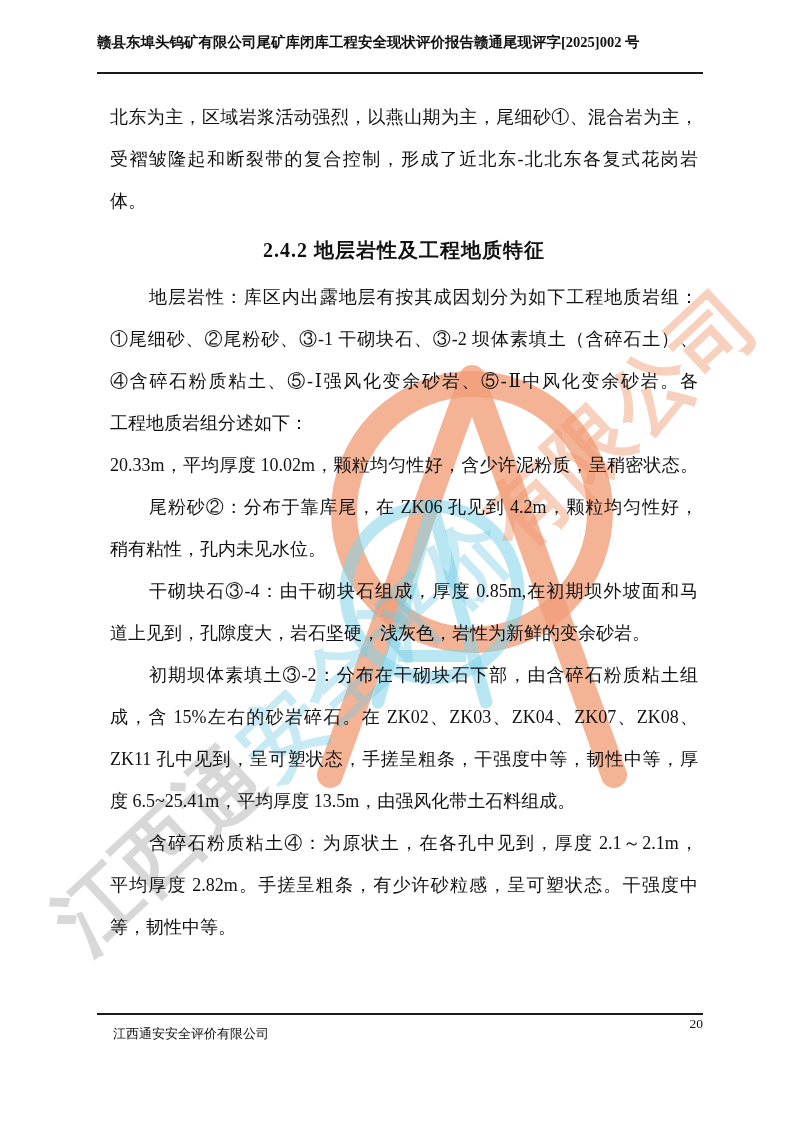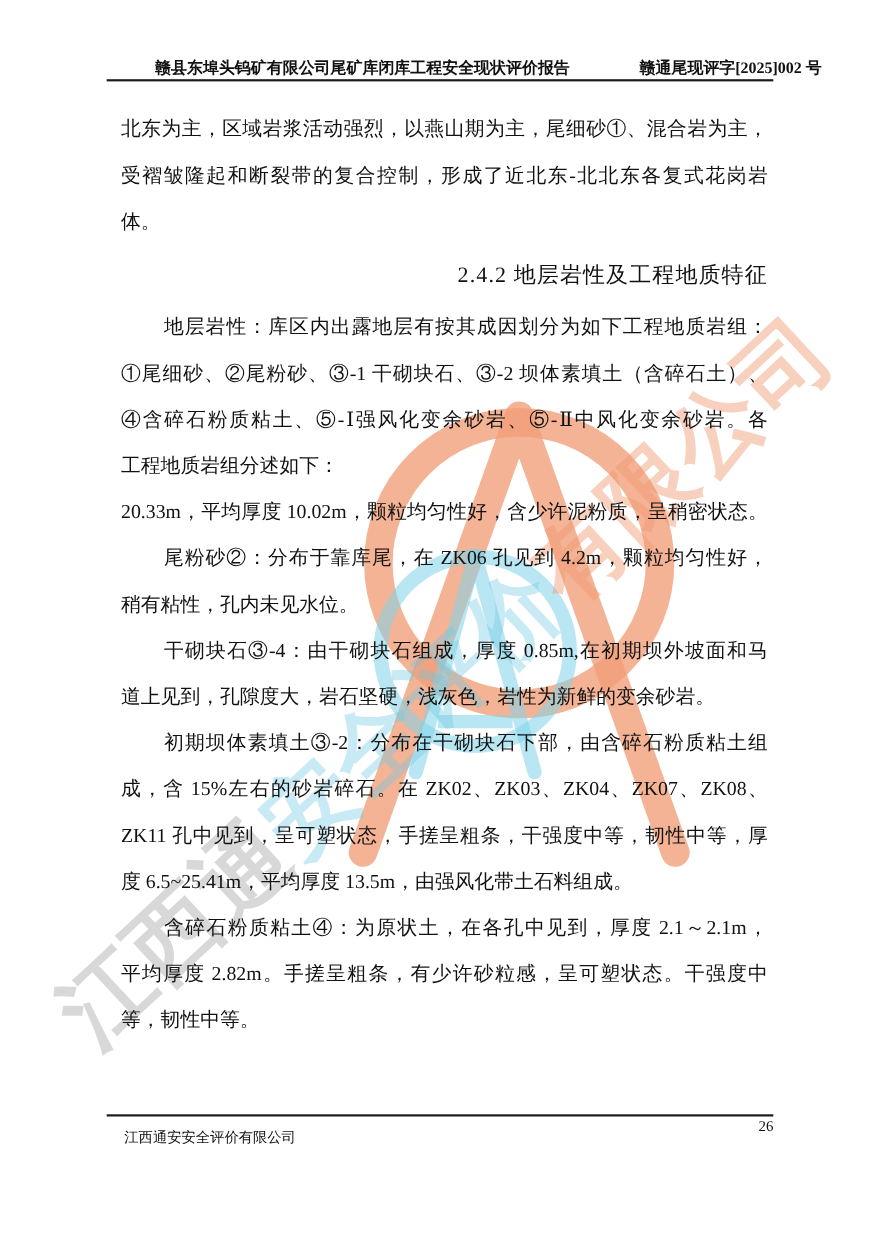--- a/index.html
+++ b/index.html
@@ -21,39 +21,39 @@
   .wm-cyan   { color:rgba(110,200,225,0.38); }
   .wm-salmon { color:rgba(240,150,110,0.45); }
   .wm-red {
     position:absolute; left:283px; top:690px;
     font-family:"Liberation Sans","DejaVu Sans",sans-serif;
     font-size:74px; font-weight:900; letter-spacing:5px; line-height:1;
     color:rgba(214,44,34,0.85); white-space:nowrap;
   }
   
   .header {
-    position:absolute; top:52px; left:97px; width:606px; z-index:1;
-    display:flex; justify-content:space-between; align-items:flex-end;
-    font-size:14.5px; font-weight:bold; white-space:nowrap;margin-left:44px;
+    position:absolute; top:33px; left:97px; width:606px; z-index:1;
+    display:flex; align-items:flex-end;
+    font-size:14.5px; font-weight:bold; white-space:nowrap;
   }
   .header-rule { position:absolute; top:72px; left:97px; width:606px; height:2px; background:#1a1a1a; z-index:1; }
   .footer-rule { position:absolute; top:1013px; left:97px; width:606px; height:2px; background:#1a1a1a; z-index:1; }
   .page-number { position:absolute; top:1016px; right:90px; font-size:13.5px; z-index:1; }
   .footer-company { position:absolute; top:1025px; left:113px; font-size:13px; z-index:1; }
   
   .doc-body { position:absolute; top:96px; left:110px; width:588px; z-index:1; }
   .line {
     height:42px; line-height:42px; font-size:18px; overflow:hidden;
     text-align:justify; text-align-last:justify;
   }
   .line.final { text-align-last:left; }
   .line.indent { padding-left:39px; }
   .heading-line {
     height:42px; line-height:42px; margin:7px 0 5px;
-    font-size:20px; font-weight:normal; text-align:right; text-align-last:auto;
+    font-size:20px; font-weight:bold; text-align:center; text-align-last:auto;
     letter-spacing:1px;
   }
 </style>
 </head>
 <body>
 
 <div class="page">
 
   <div class="watermark">
     <svg width="793" height="1122" viewBox="0 0 793 1122">
@@ -97,16 +97,16 @@
       <div class="line indent">初期坝体素填土③-2：分布在干砌块石下部，由含碎石粉质粘土组</div>
       <div class="line">成，含 15%左右的砂岩碎石。在 ZK02、ZK03、ZK04、ZK07、ZK08、ZK10、</div>
       <div class="line">ZK11 孔中见到，呈可塑状态，手搓呈粗条，干强度中等，韧性中等，厚</div>
       <div class="line final">度 6.5~25.41m，平均厚度 13.5m，由强风化带土石料组成。</div>
       <div class="line indent">含碎石粉质粘土④：为原状土，在各孔中见到，厚度 2.1～2.1m，</div>
       <div class="line">平均厚度 2.82m。手搓呈粗条，有少许砂粒感，呈可塑状态。干强度中</div>
       <div class="line final">等，韧性中等。</div>
     </div>
 
   <div class="footer-rule"></div>
-  <div class="page-number">26</div>
+  <div class="page-number">20</div>
   <div class="footer-company">江西通安安全评价有限公司</div>
 
 </div>
 
 </body></html>

